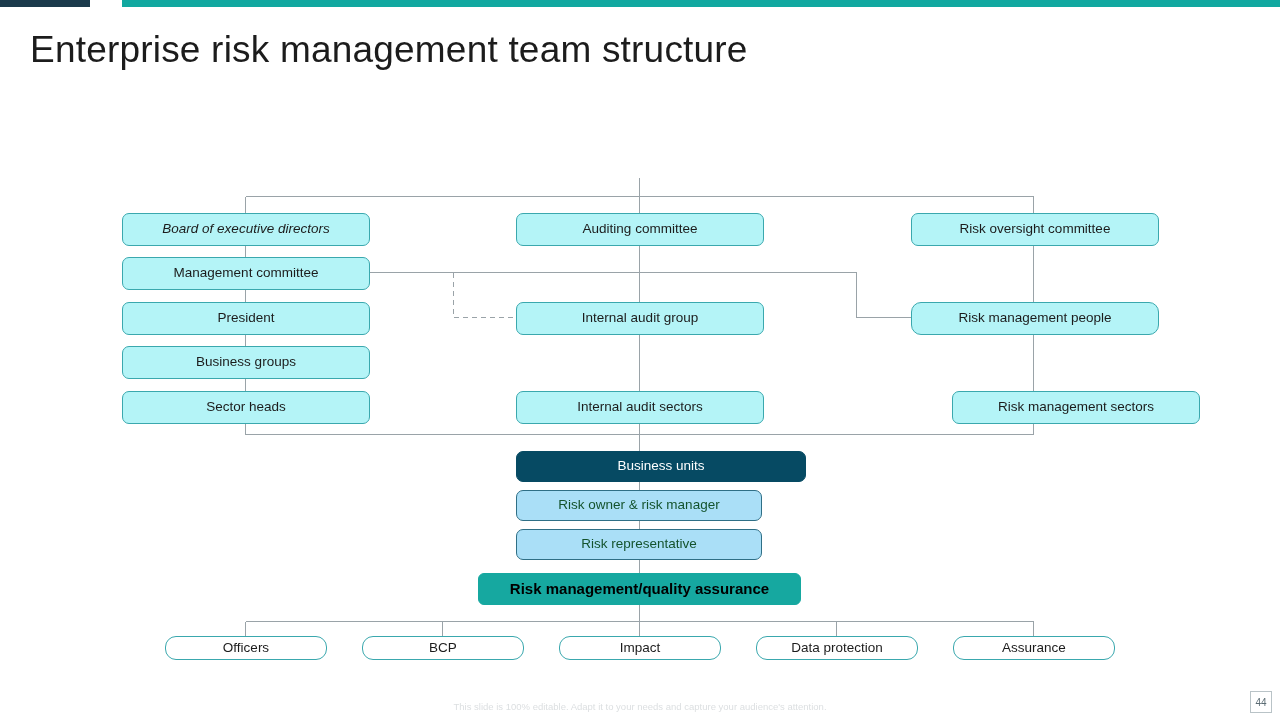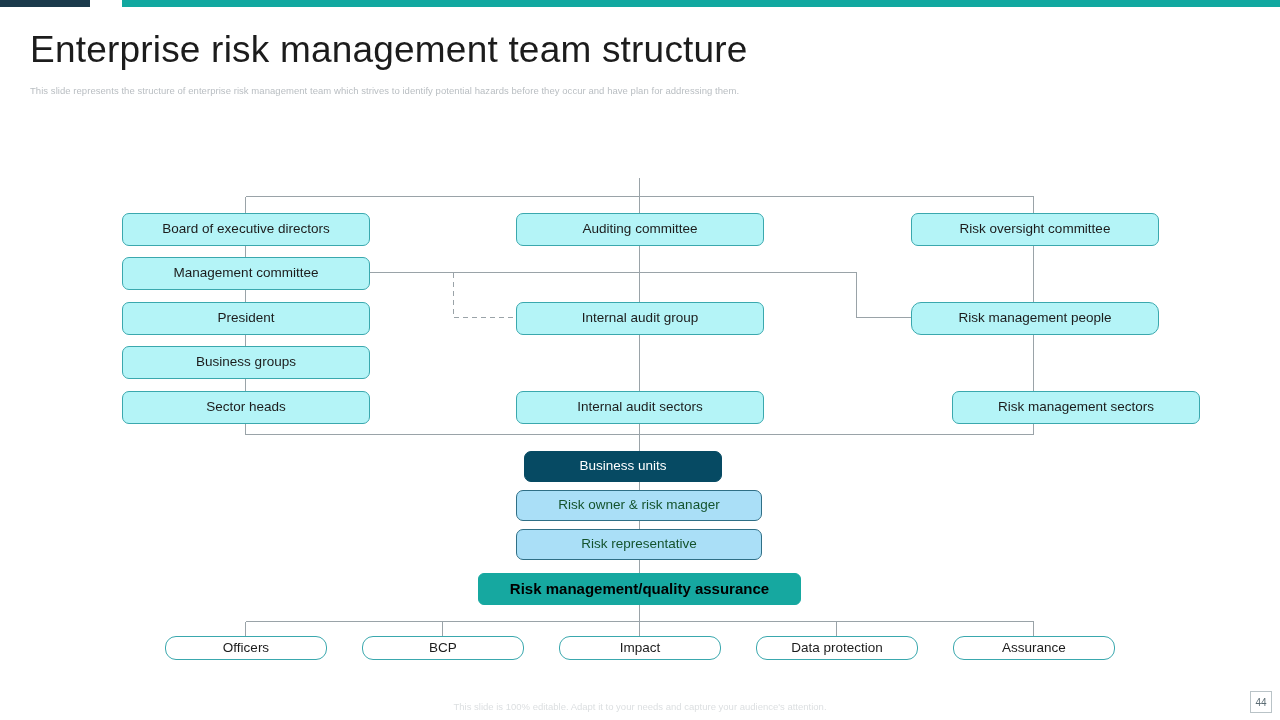--- a/index.html
+++ b/index.html
@@ -137,21 +137,20 @@
 </style>
 </head>
 <body>
 
 <div id="slide">
 
   <div class="bar-navy"></div>
   <div class="bar-teal"></div>
 
   <div class="page-title">Enterprise risk management team structure</div>
-  <div class="page-subtitle">This slide represents the structure of enterprise risk management team which strives to identify potential hazards before they occur and have plan for addressing them.</div>
 
   <svg class="svg-lines" width="1280" height="720" viewBox="0 0 1280 720">
     <g stroke="#9aa3a8" stroke-width="1" fill="none" shape-rendering="crispEdges">
 
       <line x1="639.5" y1="178" x2="639.5" y2="213"></line>
       <line x1="639.5" y1="245" x2="639.5" y2="302"></line>
       <line x1="639.5" y1="334" x2="639.5" y2="391"></line>
       <line x1="639.5" y1="423" x2="639.5" y2="451"></line>
       <line x1="639.5" y1="482" x2="639.5" y2="490"></line>
       <line x1="639.5" y1="521" x2="639.5" y2="529"></line>
@@ -186,21 +185,21 @@
       <line x1="1033.5" y1="621.5" x2="1033.5" y2="636"></line>
     </g>
 
     <g stroke="#9aa3a8" stroke-width="1" fill="none" stroke-dasharray="5,4" shape-rendering="crispEdges">
       <line x1="453.5" y1="273" x2="453.5" y2="317.5"></line>
       <line x1="453.5" y1="317.5" x2="516" y2="317.5"></line>
     </g>
   </svg>
 
 
-  <div class="node cyan" style="left:122px; top:213px; width:248px; height:33px;">
+  <div class="node cyan" style="left:122px; top:213px; width:248px; height:33px;font-style:italic;">
     <span>Board of executive directors</span>
   </div>
   <div class="node cyan" style="left:516px; top:213px; width:248px; height:33px;">
     <span>Auditing committee</span>
   </div>
   <div class="node cyan" style="left:911px; top:213px; width:248px; height:33px;">
     <span>Risk oversight committee</span>
   </div>
 
   <div class="node cyan" style="left:122px; top:257px; width:248px; height:33px;">
@@ -223,21 +222,21 @@
     <span>Internal audit sectors</span>
   </div>
 
   <div class="node cyan" style="left:911px; top:302px; width:248px; height:33px;border-radius:10px;">
     <span>Risk management people</span>
   </div>
   <div class="node cyan" style="left:911px; top:391px; width:248px; height:33px;margin-left:41px;">
     <span>Risk management sectors</span>
   </div>
 
-  <div class="node navy" style="left:516px; top:451px; width:198px; height:31px;margin-left:8px;">
+  <div class="node navy" style="left:516px; top:451px; width:290px; height:31px;">
     <span>Business units</span>
   </div>
   <div class="node lightblue" style="left:516px; top:490px; width:246px; height:31px;">
     <span>Risk owner &amp; risk manager</span>
   </div>
   <div class="node lightblue" style="left:516px; top:529px; width:246px; height:31px;">
     <span>Risk representative</span>
   </div>
   <div class="node teal" style="left:478px; top:573px; width:323px; height:32px;">
     <span>Risk management/quality assurance</span>

